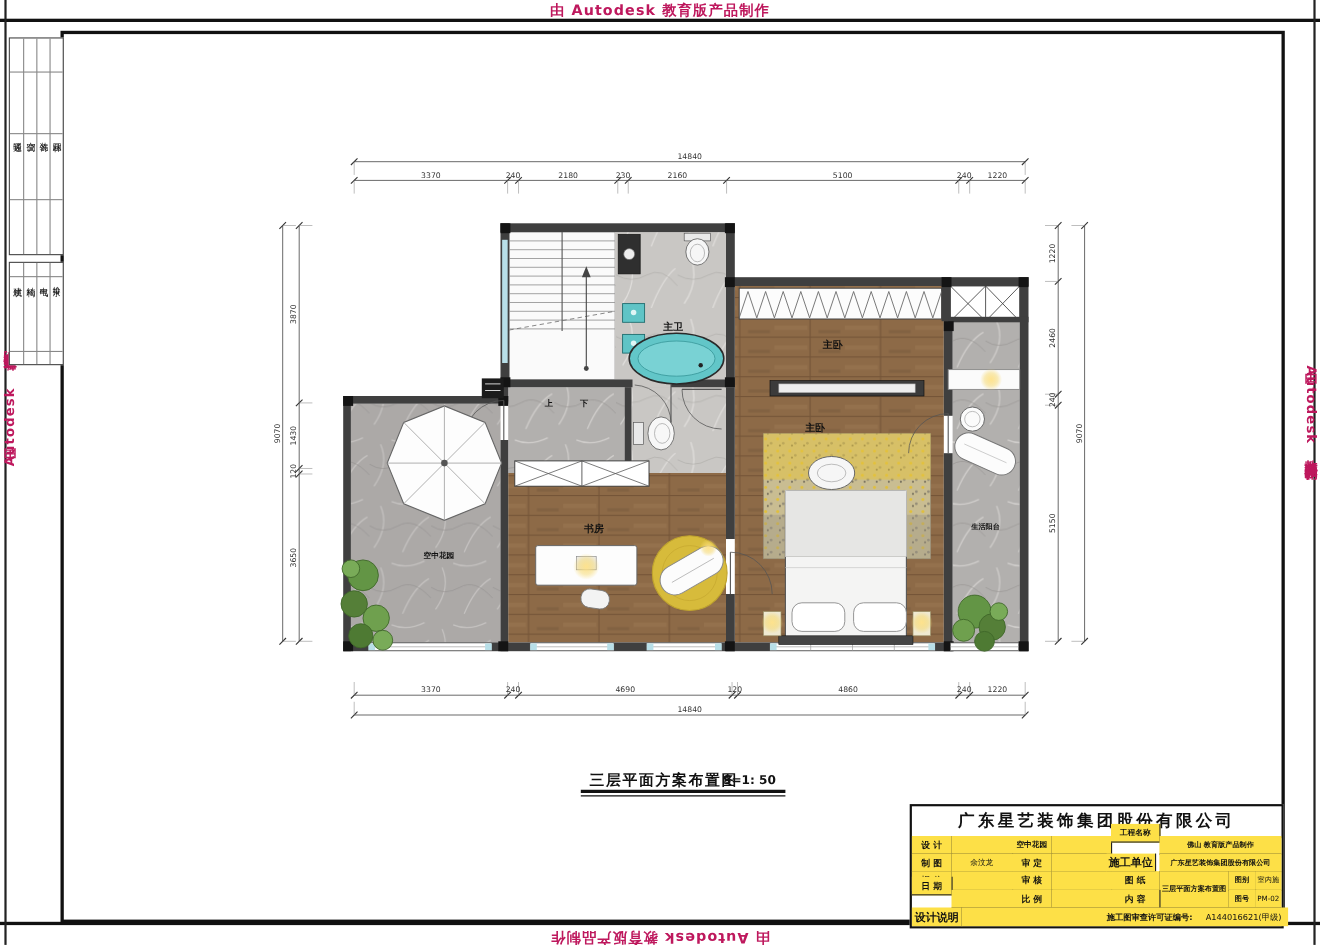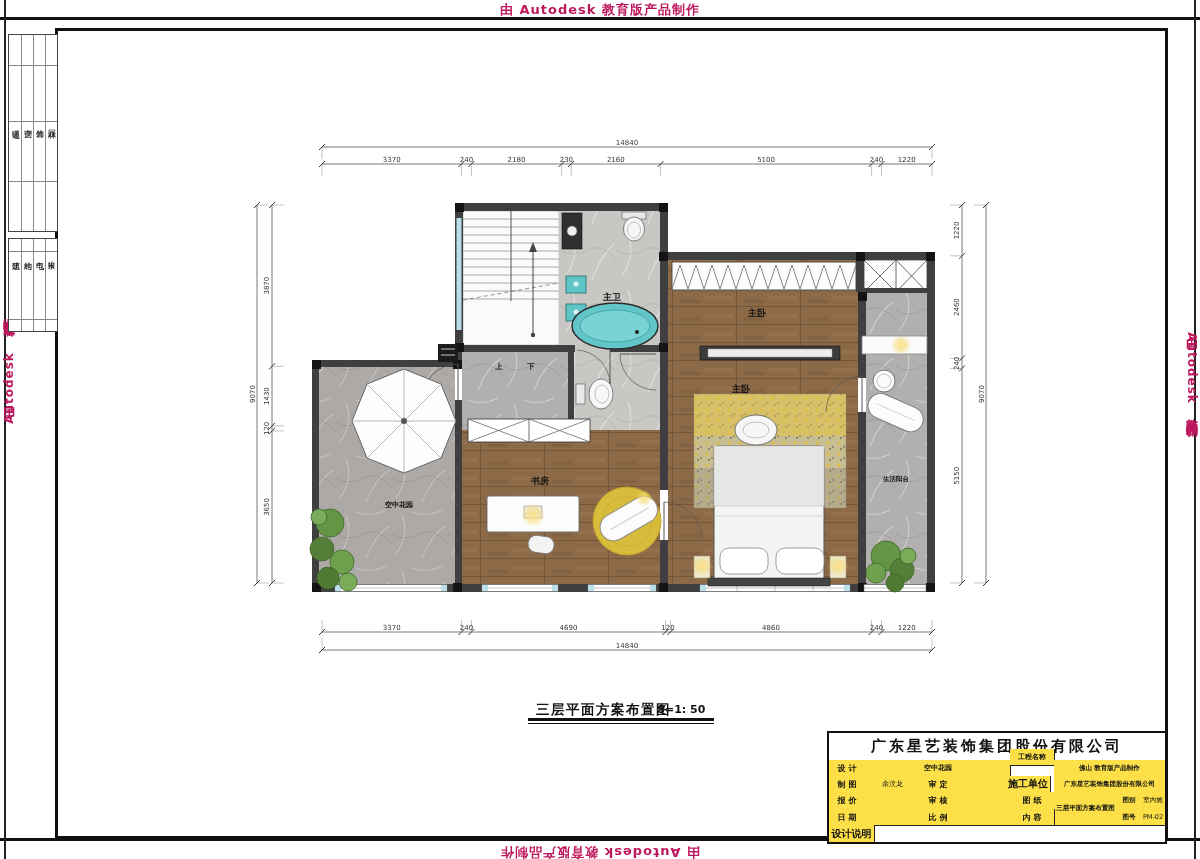--- a/index.html
+++ b/index.html
@@ -482,24 +482,28 @@
 
   <div class="tb-cell lab" style="left:0;top:59px;width:36px;height:17px">报 价</div>
   <div class="tb-cell" style="left:36px;top:59px;width:55px;height:17px"></div>
   <div class="tb-cell lab" style="left:91px;top:59px;width:36px;height:17px">审 核</div>
   <div class="tb-cell" style="left:127px;top:59px;width:54px;height:17px"></div>
   <div class="tb-cell lab" style="left:181px;top:59px;width:44px;height:17px">图 纸</div>
   <div class="tb-cell small" style="left:225px;top:59px;width:63px;height:33px;font-weight:bold">三层平面方案布置图</div>
   <div class="tb-cell lab small" style="left:288px;top:59px;width:24px;height:17px">图别</div>
   <div class="tb-cell small noright" style="left:312px;top:59px;width:24px;height:17px">室内施</div>
 
-  <div class="tb-cell lab" style="left:0;top:76px;width:36px;height:16px">日 期</div>
+  <div class="tb-cell lab" style="left:0;top:64px;width:36px;height:16px">日 期</div>
   <div class="tb-cell" style="left:36px;top:76px;width:55px;height:16px"></div>
   <div class="tb-cell lab" style="left:91px;top:76px;width:36px;height:16px">比 例</div>
   <div class="tb-cell" style="left:127px;top:76px;width:54px;height:16px"></div>
   <div class="tb-cell lab" style="left:181px;top:76px;width:44px;height:16px">内 容</div>
   <div class="tb-cell lab small" style="left:288px;top:76px;width:24px;height:16px">图号</div>
   <div class="tb-cell small noright" style="left:312px;top:76px;width:24px;height:16px">PM-02</div>
 
   <div class="tb-cell lab nobot" style="left:0;top:92px;width:45px;height:17px;font-size:10px">设计说明</div>
+  <div class="tb-cell nobot noright permit" style="left:45px;top:92px;width:291px;height:17px">
+    <span style="font-weight:bold;font-size:7.5px">施工图审查许可证编号:</span>
+    <span style="font-size:7.5px">A144016621(甲级)</span>
+  </div>
 </div>
 
 </div>
 
 </body></html>

